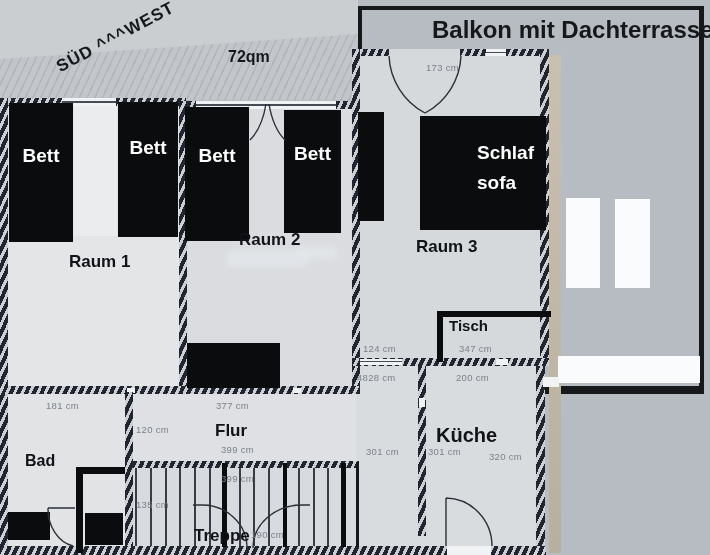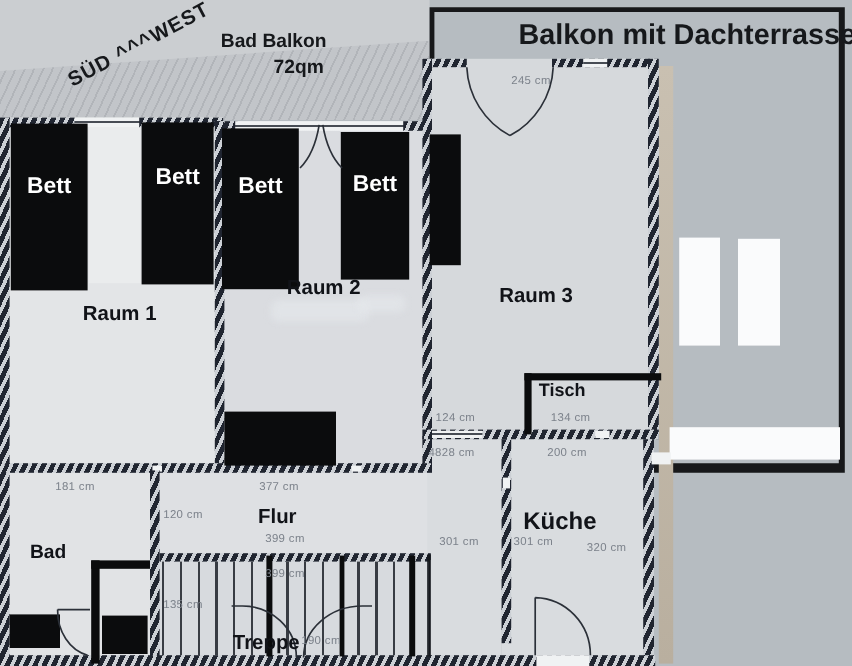--- a/index.html
+++ b/index.html
@@ -30,21 +30,20 @@
   <div class="abs" style="left:0;top:0;width:358px;height:100px;background:#cbced1;"></div>
   <div class="abs" style="left:0;top:34px;width:358px;height:66px;background:#c2c5c9 repeating-linear-gradient(115deg,rgba(30,35,45,.10) 0 1.5px,transparent 1.5px 7px);clip-path:polygon(0 38%,100% 0,100% 100%,0 100%);"></div>
 
   <div class="abs" style="left:358px;top:6px;width:346px;height:388px;box-sizing:border-box;background:#b6bcc1;border:4px solid #17181a;border-right-width:5px;border-bottom-width:8px;"></div>
   <div class="title" style="left:432px;top:16px;font-size:24px;">Balkon mit Dachterrasse</div>
   <div class="abs" style="left:549px;top:55px;width:12px;height:498px;background:linear-gradient(#c9c0b1,#b9af9f);"></div>
   <div class="abs" style="left:566px;top:198px;width:34px;height:90px;background:#fafbfc;"></div>
   <div class="abs" style="left:615px;top:199px;width:35px;height:89px;background:#fafbfc;"></div>
   <div class="abs" style="left:558px;top:356px;width:142px;height:27px;background:#fafbfc;"></div>
 
-  <div class="title" style="left:184px;top:26px;">Bad Balkon</div>
   <div class="title" style="left:228px;top:48px;font-size:16px;">72qm</div>
   <div class="title" style="left:58px;top:58px;font-size:17px;letter-spacing:1px;transform:rotate(-28deg);transform-origin:left center;">SÜD ^^^WEST</div>
 
   <div class="paper" style="left:6px;top:98px;width:180px;height:296px;background:#e3e5e7;"></div>
   <div class="paper" style="left:180px;top:101px;width:180px;height:293px;background:#dadce0;"></div>
   <div class="paper" style="left:356px;top:49px;width:193px;height:317px;background:#d6d9dc;"></div>
   <div class="paper" style="left:6px;top:392px;width:127px;height:161px;background:#e1e3e5;"></div>
   <div class="paper" style="left:127px;top:392px;width:291px;height:70px;background:#dee0e3;"></div>
   <div class="paper" style="left:356px;top:366px;width:62px;height:187px;background:#d9dcdf;"></div>
   <div class="paper" style="left:133px;top:462px;width:224px;height:91px;background:#d7dade;"></div>
@@ -87,20 +86,24 @@
     <span>Bett</span>
   </div>
   <div class="blackrect bed" style="left:185px;top:107px;width:64px;height:134px;padding-top:38px;box-sizing:border-box;">
     <span>Bett</span>
   </div>
   <div class="blackrect bed" style="left:284px;top:110px;width:57px;height:123px;padding-top:33px;box-sizing:border-box;">
     <span>Bett</span>
   </div>
 
   <div class="blackrect" style="left:358px;top:112px;width:26px;height:109px;"></div>
+  <div class="blackrect" style="left:420px;top:116px;width:126px;height:114px;color:#fff;font-weight:700;font-size:19px;box-sizing:border-box;padding:22px 0 0 57px;line-height:30px;">
+    <div>Schlaf</div>
+    <div>sofa</div>
+  </div>
   <div class="blackrect" style="left:437px;top:311px;width:6px;height:51px;"></div>
   <div class="blackrect" style="left:437px;top:311px;width:114px;height:6px;"></div>
 
   <div class="blackrect" style="left:187px;top:343px;width:93px;height:45px;"></div>
   <div class="blackrect" style="left:76px;top:467px;width:7px;height:86px;"></div>
   <div class="blackrect" style="left:76px;top:467px;width:49px;height:7px;"></div>
   <div class="blackrect" style="left:8px;top:512px;width:42px;height:28px;"></div>
   <div class="blackrect" style="left:85px;top:513px;width:38px;height:32px;"></div>
 
   <div class="abs" style="left:135px;top:468px;width:222px;height:78px;background:repeating-linear-gradient(90deg,#383c43 0 2px,transparent 2px 14.8px);"></div>
@@ -126,22 +129,22 @@
 
   <div class="rlabel" style="left:69px;top:252px;">Raum 1</div>
   <div class="rlabel" style="left:239px;top:230px;">Raum 2</div>
   <div class="rlabel" style="left:416px;top:237px;">Raum 3</div>
   <div class="rlabel" style="left:449px;top:317px;font-size:15px;">Tisch</div>
   <div class="rlabel" style="left:25px;top:452px;font-size:16px;">Bad</div>
   <div class="rlabel" style="left:215px;top:421px;">Flur</div>
   <div class="rlabel" style="left:194px;top:526px;">Treppe</div>
   <div class="rlabel" style="left:436px;top:424px;font-size:20px;">Küche</div>
 
-  <div class="meas" style="left:426px;top:62px;">245 cm</div>
-  <div class="meas" style="left:459px;top:343px;">134 cm</div>
+  <div class="meas" style="left:426px;top:62px;">173 cm</div>
+  <div class="meas" style="left:459px;top:343px;">347 cm</div>
   <div class="meas" style="left:363px;top:343px;">124 cm</div>
   <div class="meas" style="left:357px;top:372px;">4828 cm</div>
   <div class="meas" style="left:456px;top:372px;">200 cm</div>
   <div class="meas" style="left:46px;top:400px;">181 cm</div>
   <div class="meas" style="left:216px;top:400px;">377 cm</div>
   <div class="meas" style="left:136px;top:424px;">120 cm</div>
   <div class="meas" style="left:221px;top:444px;">399 cm</div>
   <div class="meas" style="left:221px;top:473px;">399 cm</div>
   <div class="meas" style="left:136px;top:499px;">135 cm</div>
   <div class="meas" style="left:251px;top:529px;">190 cm</div>

